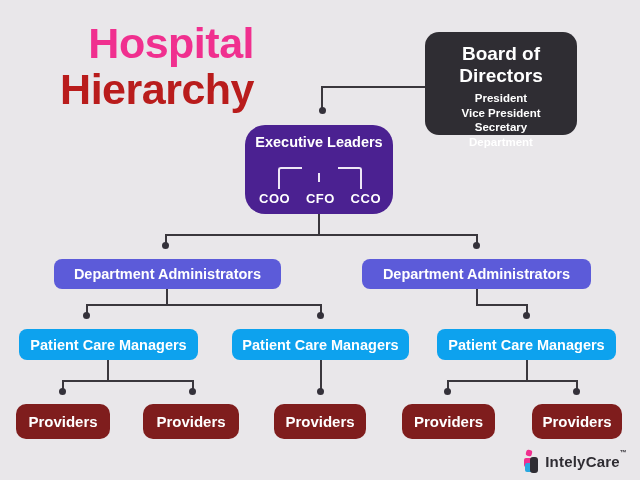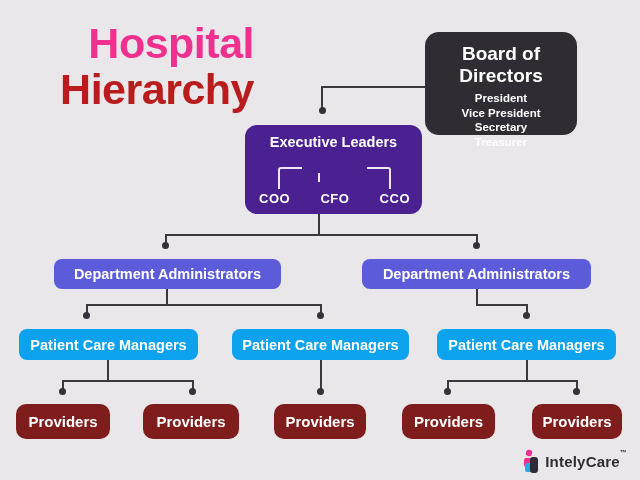--- a/index.html
+++ b/index.html
@@ -11,21 +11,21 @@
   .title{position:absolute;left:6px;top:20px;width:248px;text-align:right;font-weight:800;letter-spacing:-0.5px;line-height:46px;font-size:43px;}
   .title .t1{color:#F0308F;}
   .title .t2{color:#b91c1c;}
   
   .node{position:absolute;color:#fff;font-weight:700;display:flex;align-items:center;justify-content:center;text-align:center;}
   
   .board{left:425px;top:32px;width:152px;height:103px;background:#2F2D33;border-radius:14px;flex-direction:column;justify-content:flex-start;padding-top:11px;box-sizing:border-box;}
   .board-title{font-size:19px;font-weight:800;}
   .board-members{margin-top:4px;font-size:11.5px;line-height:14.5px;font-weight:700;}
   
-  .exec{left:245px;top:125px;width:177px;height:89px;background:#4B2191;border-radius:12px;}
+  .exec{left:245px;top:125px;width:148px;height:89px;background:#4B2191;border-radius:20px;}
   .exec-title{position:absolute;top:9px;left:0;right:0;text-align:center;font-size:14.5px;font-weight:800;}
   .exec-ceo{position:absolute;top:31px;left:0;right:0;text-align:center;font-size:13px;font-weight:800;letter-spacing:0.5px;}
   .bracket{position:absolute;top:42px;width:22px;height:20px;border-top:2px solid #EDE7F5;}
   .bracket.bl{left:33px;border-left:2px solid #EDE7F5;border-top-left-radius:3px;}
   .bracket.br{right:31px;border-right:2px solid #EDE7F5;border-top-right-radius:3px;}
   .exec-dash{position:absolute;left:73px;top:48px;width:2px;height:9px;background:#EDE7F5;}
   .exec-row{position:absolute;left:14px;right:12px;bottom:8px;display:flex;justify-content:space-between;font-size:13px;font-weight:700;letter-spacing:0.5px;}
   
   .da{background:#5C5BD9;border-radius:8px;font-size:14.5px;font-weight:800;}
   .da1{left:54px;top:259px;width:227px;height:30px;}
@@ -104,21 +104,21 @@
   <div class="cl" style="left:576px;top:380px;width:2px;height:9px"></div>
   <div class="dot" style="left:444px;top:388px"></div>
   <div class="dot" style="left:573px;top:388px"></div>
 
   <div class="node board">
     <div class="board-title">Board of Directors</div>
     <div class="board-members">
       <div>President</div>
       <div>Vice President</div>
       <div>Secretary</div>
-      <div>Treasurer</div>
+      <div>Department</div>
     </div>
   </div>
 
   <div class="node exec">
     <div class="exec-title">Executive Leaders</div>
     <div class="bracket bl"></div>
     <div class="bracket br"></div>
     <div class="exec-dash"></div>
     <div class="exec-row">
       <span>COO</span>

